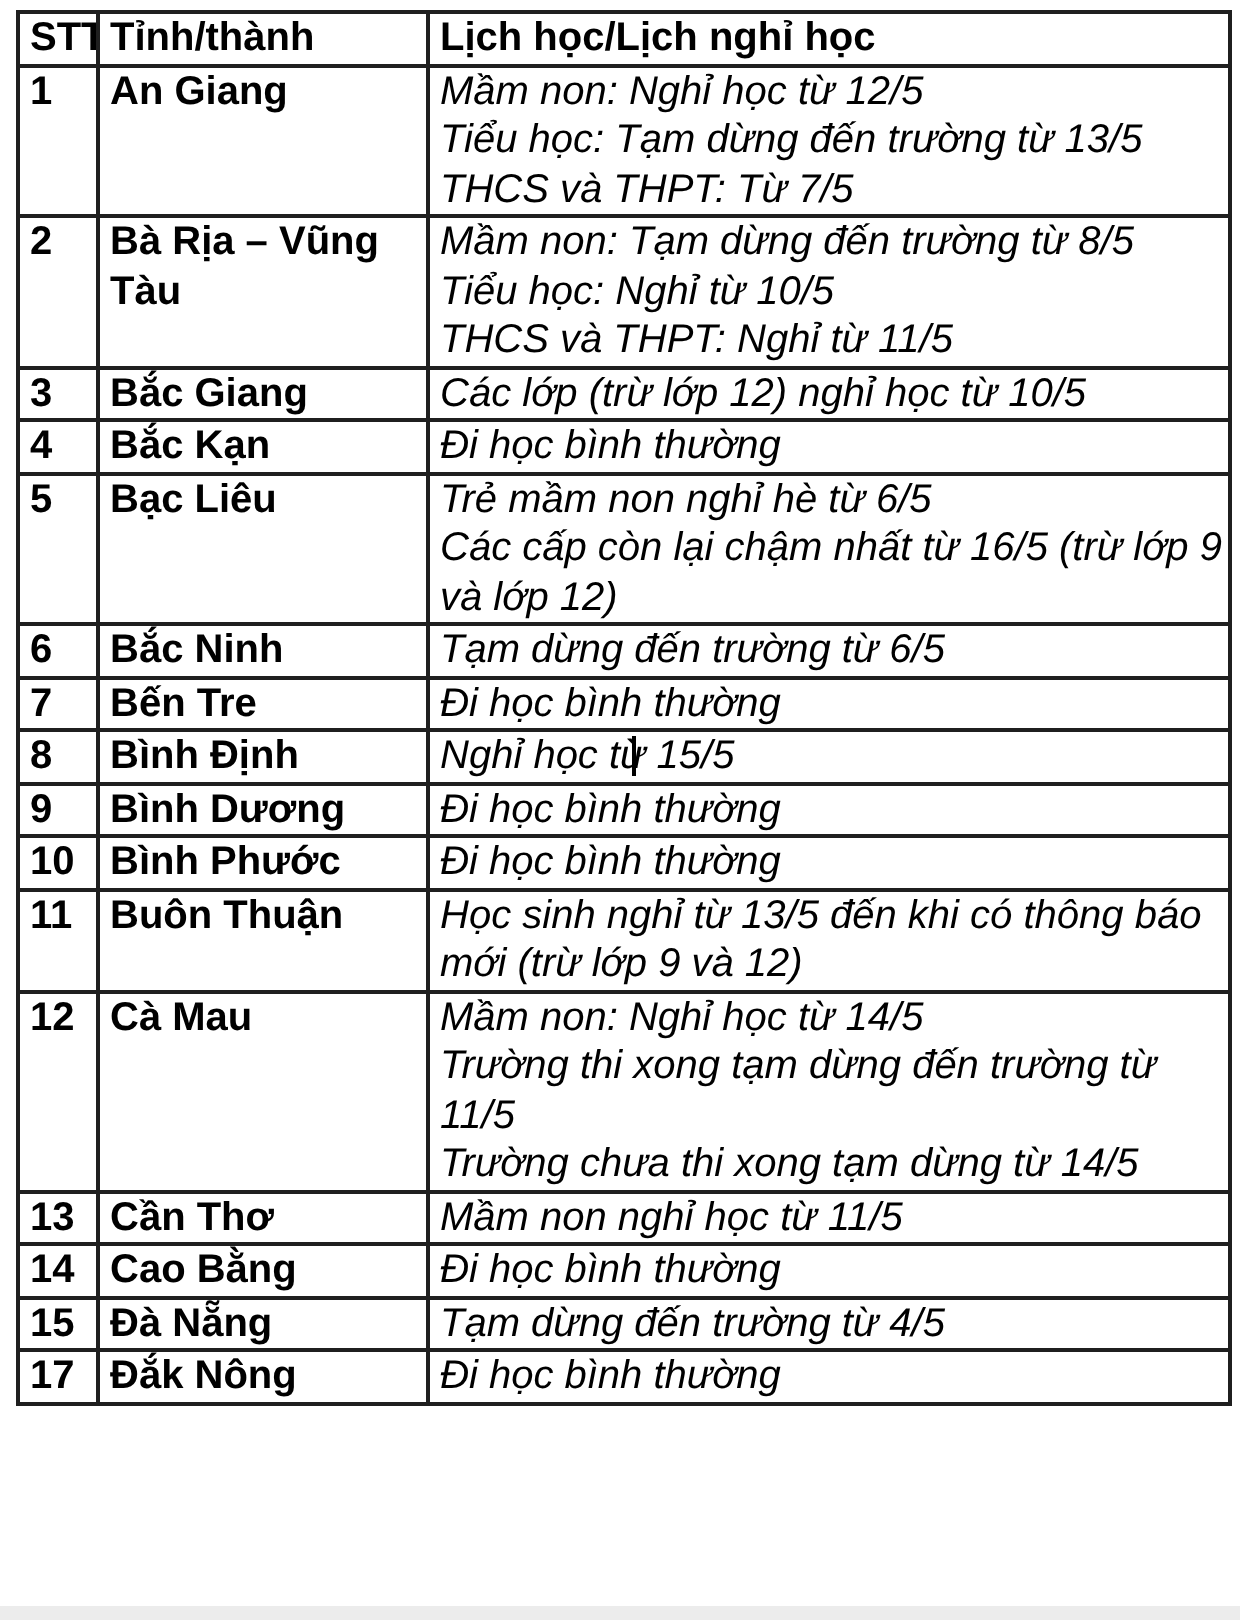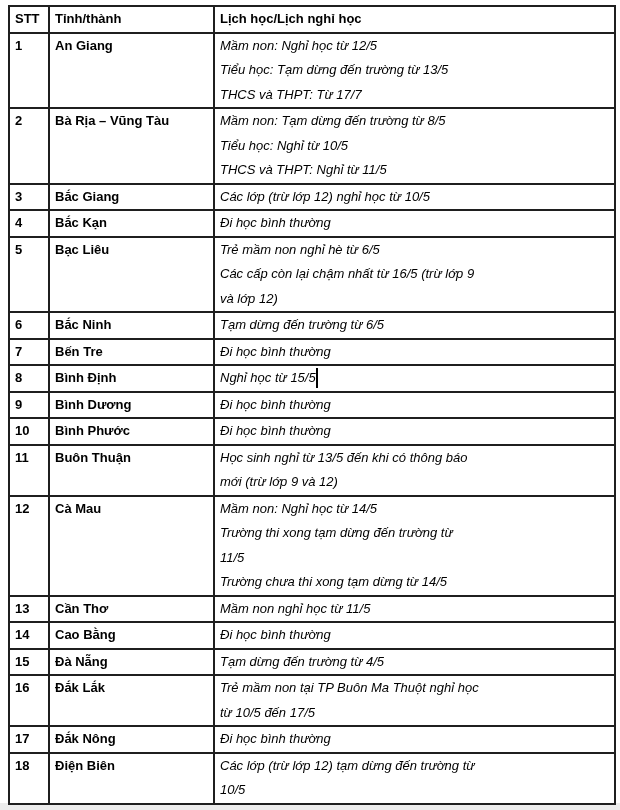--- a/index.html
+++ b/index.html
@@ -28,21 +28,21 @@
     background: #ececec;
     z-index: 0;
   }
   table.sched {
     position: absolute;
     left: 8px;
     top: 5px;
     width: 606px;
     border-collapse: collapse;
     table-layout: fixed;
-    font-size: 13px;
+    font-size: 20px;
     line-height: 24.5px;
     z-index: 1;
     background: #ffffff;
   }
   table.sched th,
   table.sched td {
     border: 2px solid #1f1f1f;
     padding: 0 5px;
     vertical-align: top;
     text-align: left;
@@ -94,21 +94,21 @@
         <th><span class="underlined">Lịch học/Lịch nghỉ học</span></th>
       </tr>
     </thead>
     <tbody id="rows">
         <tr>
           <td class="stt-cell">1</td>
           <td class="province-cell">An Giang</td>
           <td class="schedule-cell">
             <div class="schedule-line">Mầm non: Nghỉ học từ 12/5</div>
             <div class="schedule-line">Tiểu học: Tạm dừng đến trường từ 13/5</div>
-            <div class="schedule-line">THCS và THPT: Từ 17/7</div>
+            <div class="schedule-line">THCS và THPT: Từ 7/5</div>
           </td>
         </tr>
         <tr>
           <td class="stt-cell">2</td>
           <td class="province-cell">Bà Rịa – Vũng Tàu</td>
           <td class="schedule-cell">
             <div class="schedule-line">Mầm non: Tạm dừng đến trường từ 8/5</div>
             <div class="schedule-line">Tiểu học: Nghỉ từ 10/5</div>
             <div class="schedule-line">THCS và THPT: Nghỉ từ 11/5</div>
           </td>
@@ -205,37 +205,21 @@
           </td>
         </tr>
         <tr>
           <td class="stt-cell">15</td>
           <td class="province-cell">Đà Nẵng</td>
           <td class="schedule-cell">
             <div class="schedule-line">Tạm dừng đến trường từ 4/5</div>
           </td>
         </tr>
         <tr>
-          <td class="stt-cell">16</td>
-          <td class="province-cell">Đắk Lắk</td>
-          <td class="schedule-cell">
-            <div class="schedule-line">Trẻ mầm non tại TP Buôn Ma Thuột nghỉ học</div>
-            <div class="schedule-line">từ 10/5 đến 17/5</div>
-          </td>
-        </tr>
-        <tr>
           <td class="stt-cell">17</td>
           <td class="province-cell">Đắk Nông</td>
           <td class="schedule-cell">
             <div class="schedule-line">Đi học bình thường</div>
-          </td>
-        </tr>
-        <tr>
-          <td class="stt-cell">18</td>
-          <td class="province-cell">Điện Biên</td>
-          <td class="schedule-cell">
-            <div class="schedule-line">Các lớp (trừ lớp 12) tạm dừng đến trường từ</div>
-            <div class="schedule-line">10/5</div>
           </td>
         </tr>
       </tbody>
   </table>
 </div>
 
 </body></html>

